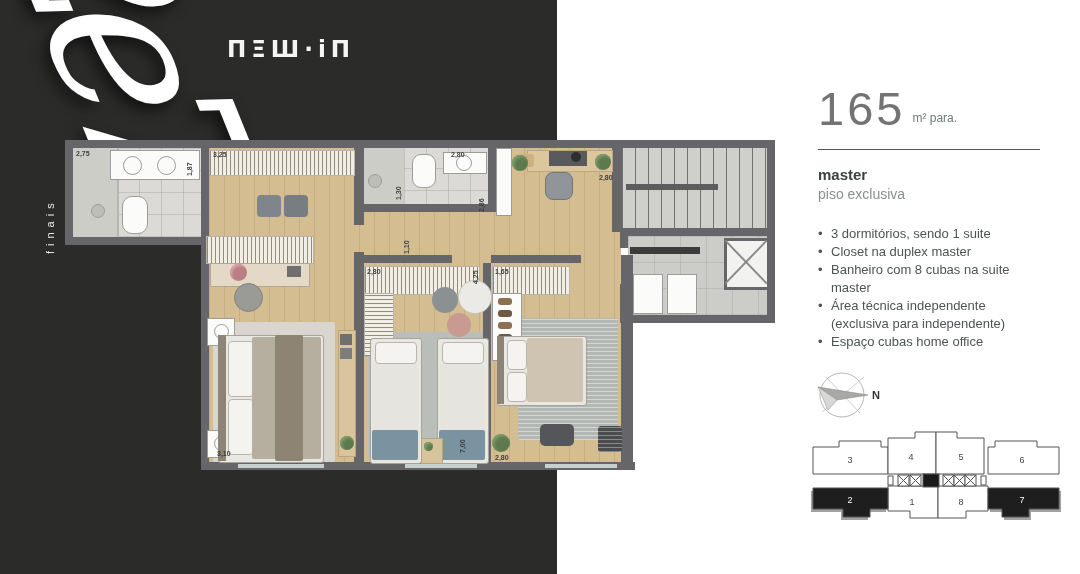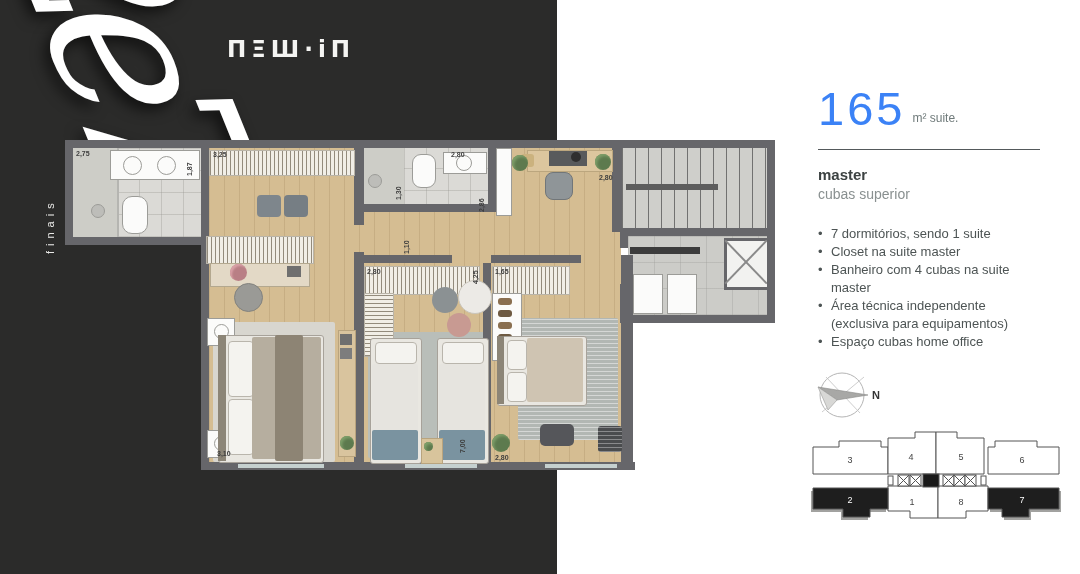--- a/index.html
+++ b/index.html
@@ -48,21 +48,21 @@
   .duvet{position:absolute;border-radius:2px;}
   .round{border-radius:50%;}
   .plant{position:absolute;background:#5d7a4e;border-radius:50%;box-shadow:inset 2px 2px 3px #7fa06a;}
   .dim{position:absolute;font-size:7px;font-weight:bold;color:#3e3e3e;white-space:nowrap;line-height:7px;}
   .dim.v{transform:rotate(-90deg);transform-origin:left top;}
   .window{position:absolute;background:#c5d0cf;}
 
   
   .spec{left:818px;top:84px;width:232px;color:#4d5454;}
   .area-row{display:flex;align-items:flex-end;}
-  .area-num{font-size:47px;line-height:50px;color:#3b82f6;letter-spacing:3px;font-weight:400;}
+  .area-num{font-size:47px;line-height:50px;color:#737373;letter-spacing:3px;font-weight:400;}
   .area-unit{font-size:12px;color:#6f7a7a;margin-left:7px;margin-bottom:9px;}
   .divider{margin-top:15px;width:222px;height:1px;background:#54595b;}
   .type-label{margin-top:16px;font-size:15px;font-weight:bold;color:#3c4242;}
   .floor-label{margin-top:3px;font-size:14px;color:#899090;}
   .features{margin-top:23px;}
   .feature{display:flex;font-size:13px;line-height:18px;color:#4d5454;}
   .feature .bullet{width:13px;flex:none;}
 
   .compass{left:806px;top:366px;}
   .keyplan{left:810px;top:428px;}
@@ -214,45 +214,45 @@
     <div class="dim v" style="left:407px;top:146px;">4,25</div>
     <div class="dim" style="left:430px;top:130px;">1,65</div>
     <div class="dim" style="left:152px;top:312px;">3,10</div>
     <div class="dim v" style="left:394px;top:315px;">7,00</div>
     <div class="dim" style="left:430px;top:316px;">2,80</div>
   </div>
 
   <div class="abs spec">
     <div class="area-row">
       <span class="area-num">165</span>
-      <span class="area-unit">m² suite.</span>
+      <span class="area-unit">m² para.</span>
     </div>
     <div class="divider"></div>
     <div class="type-label">master</div>
-    <div class="floor-label">cubas superior</div>
+    <div class="floor-label">piso exclusiva</div>
     <div class="features">
       <div class="feature">
         <span class="bullet">•</span>
-        <span>7 dormitórios, sendo 1 suite</span>
-        </div>
-      <div class="feature">
-        <span class="bullet">•</span>
-        <span>Closet na suite master</span>
-        </div>
-      <div class="feature">
-        <span class="bullet">•</span>
-        <span>Banheiro com 4 cubas na suite master</span>
+        <span>3 dormitórios, sendo 1 suite</span>
+        </div>
+      <div class="feature">
+        <span class="bullet">•</span>
+        <span>Closet na duplex master</span>
+        </div>
+      <div class="feature">
+        <span class="bullet">•</span>
+        <span>Banheiro com 8 cubas na suite master</span>
         </div>
       <div class="feature">
         <span class="bullet">•</span>
         <span>Área técnica independente</span>
         </div>
       <div class="feature">
         <span class="bullet"></span>
-        <span>(exclusiva para equipamentos)</span>
+        <span>(exclusiva para independente)</span>
         </div>
       <div class="feature">
         <span class="bullet">•</span>
         <span>Espaço cubas home office</span>
         </div>
     </div>
   </div>
 
   <svg class="abs compass" width="88" height="58" viewBox="0 0 88 58">
     <circle cx="36" cy="29" r="22" fill="none" stroke="#b5b5b5" stroke-width="1"></circle>

